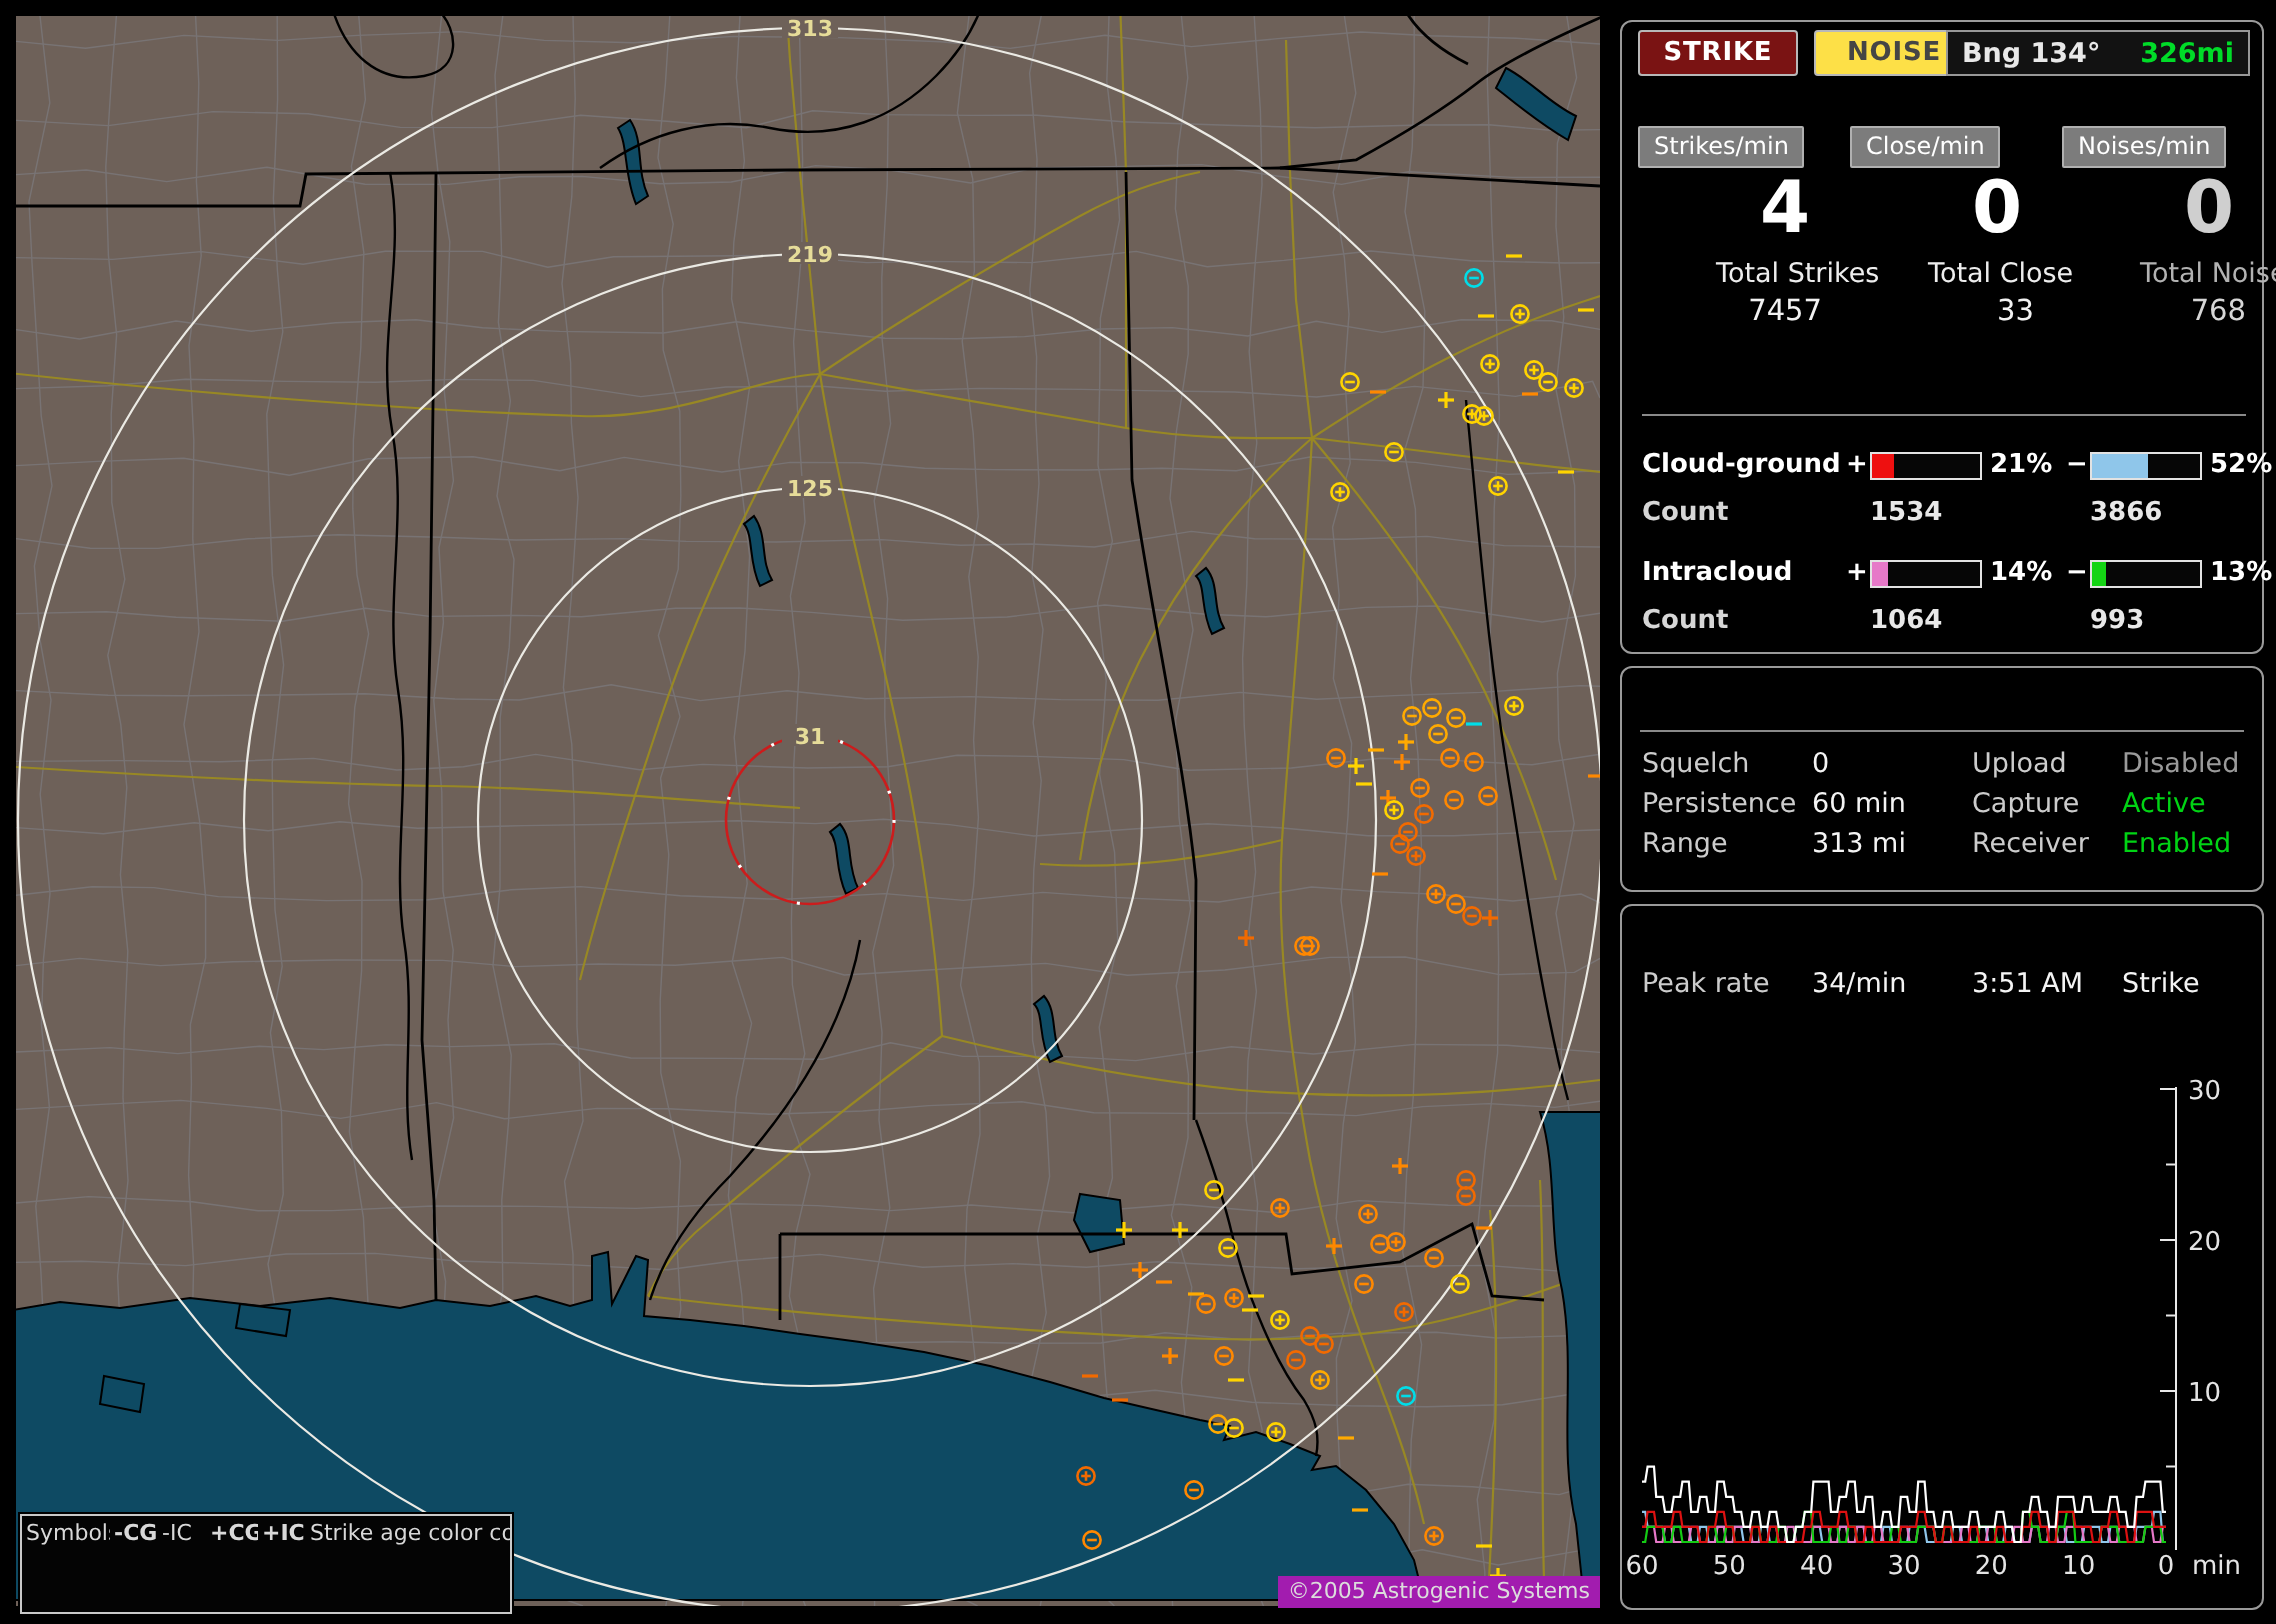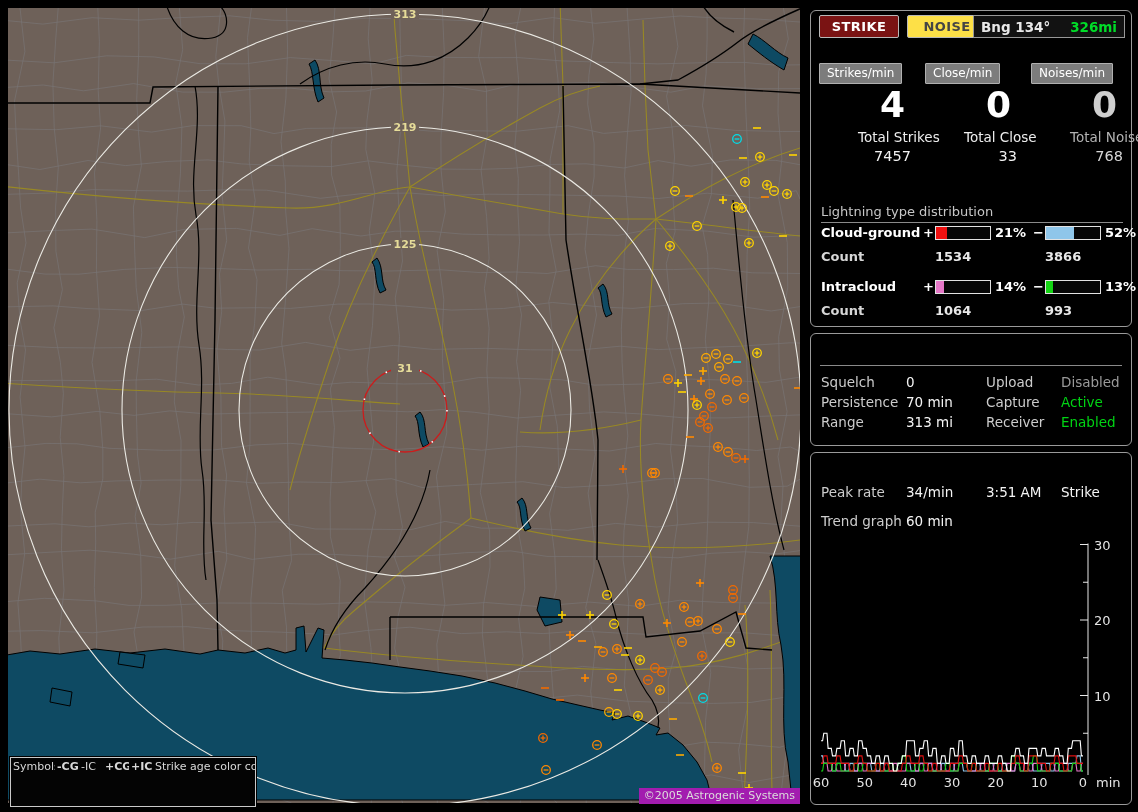--- a/index.html
+++ b/index.html
@@ -631,21 +631,20 @@
         <span>Bng 134°</span>
         <span class="rng">326mi</span>
       </div>
     </div>
     <div id="counters">
         <div class="counter-col" style="left: 8px; width: 96px;"><span class="chip">Strikes/min</span><div class="rate">4</div><div class="tlabel">Total Strikes</div><div class="tvalue">7457</div></div>
         <div class="counter-col" style="left: 114px; width: 96px;"><span class="chip">Close/min</span><div class="rate">0</div><div class="tlabel">Total Close</div><div class="tvalue">33</div></div>
         <div class="counter-col dim" style="left: 220px; width: 96px;"><span class="chip">Noises/min</span><div class="rate">0</div><div class="tlabel">Total Noises</div><div class="tvalue">768</div></div>
       </div>
     <div id="dist" style="position: absolute;">
-      <div id="dist-title">Lightning type distribution</div>
       <div class="hr"></div>
       <div id="dist-rows">
           <div class="drow" style="top:21px">
             <span class="nm">Cloud-ground</span>
             <span class="sgn" style="left:102px">+</span>
             <span class="bar" style="left:114px">
               <i style="width:21%;background:#ee1010"></i>
             </span>
             <span class="pct" style="left:174px">21%</span>
             <span class="sgn" style="left:212px">−</span>
@@ -685,43 +684,39 @@
     <div id="status-hr"></div>
     <div id="status-rows">
         <div class="srow" style="top:40px">
           <span class="c-l1">Squelch</span>
           <span class="c-v1">0</span>
           <span class="c-l2">Upload</span>
           <span class="c-v2 v-off">Disabled</span>
         </div>
         <div class="srow" style="top:60px">
           <span class="c-l1">Persistence</span>
-          <span class="c-v1">70 min</span>
+          <span class="c-v1">60 min</span>
           <span class="c-l2">Capture</span>
           <span class="c-v2 v-on">Active</span>
         </div>
         <div class="srow" style="top:80px">
           <span class="c-l1">Range</span>
           <span class="c-v1">313 mi</span>
           <span class="c-l2">Receiver</span>
           <span class="c-v2 v-on">Enabled</span>
         </div>
       </div>
   </div>
 
   <div id="panel-trend" class="panel">
     <div class="trow" style="top:31px">
       <span class="c-l1">Peak rate</span>
       <span class="c-v1">34/min</span>
       <span class="c-l2" style="color:#f4f4f4">3:51 AM</span>
       <span class="c-v2">Strike</span>
-    </div>
-    <div class="trow" style="top:60px">
-      <span class="c-l1">Trend graph</span>
-      <span class="c-v1">60 min</span>
     </div>
     <svg id="trend-svg" width="322" height="353" viewBox="0 0 322 353">
         <g stroke="#e8e8e8" stroke-width="1">
           <line x1="277" y1="90.5" x2="277" y2="322"></line>
           <line x1="269" y1="242.5" x2="277" y2="242.5"></line>
           <line x1="269" y1="167" x2="277" y2="167"></line>
           <line x1="269" y1="91.5" x2="277" y2="91.5"></line>
           <line x1="272" y1="280.25" x2="277" y2="280.25"></line>
           <line x1="272" y1="204.75" x2="277" y2="204.75"></line>
           <line x1="272" y1="129.25" x2="277" y2="129.25"></line>

